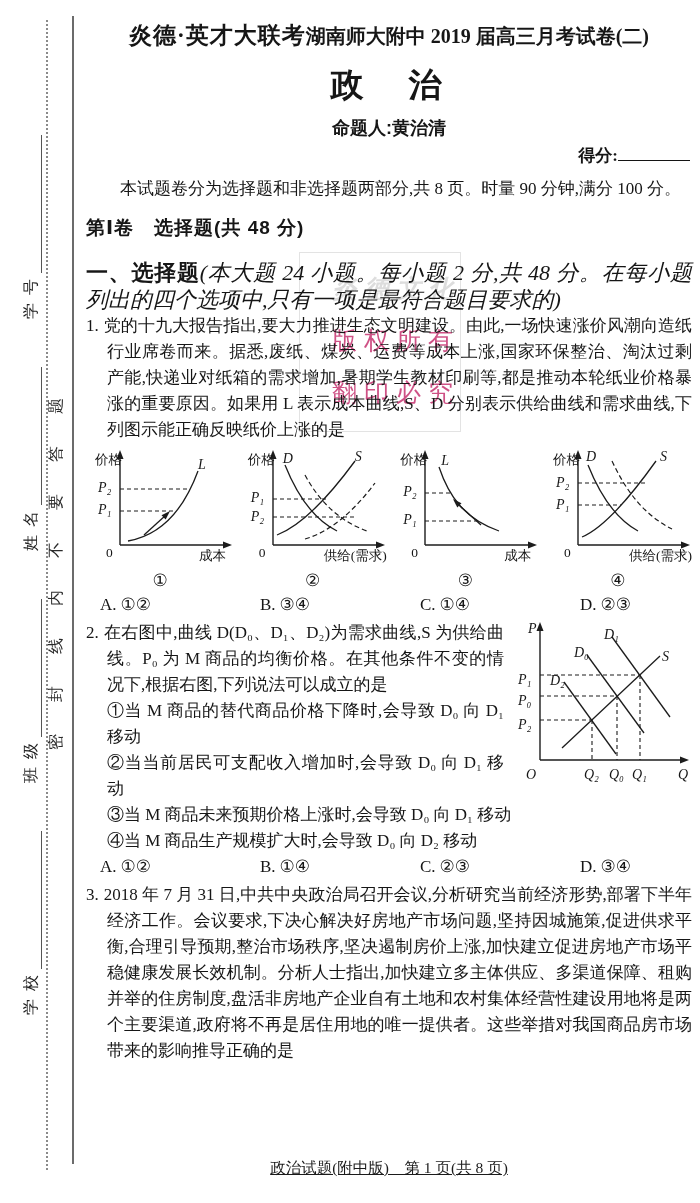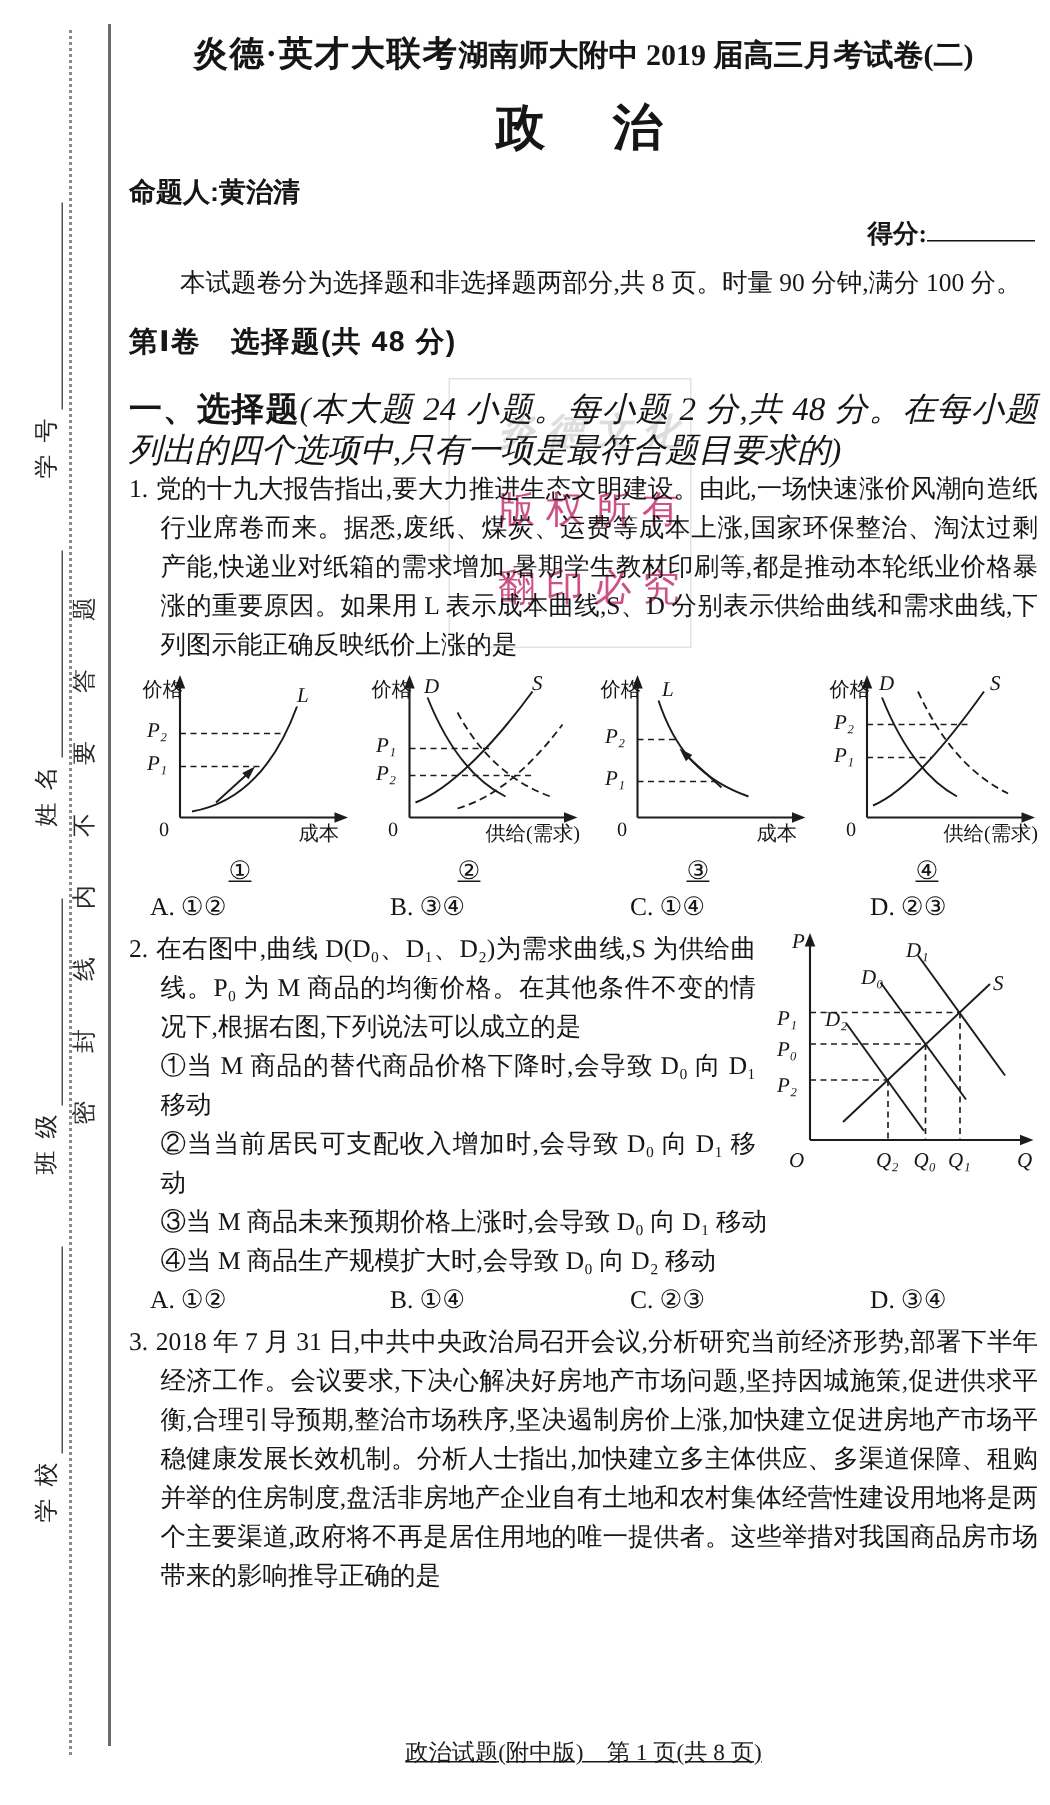--- a/index.html
+++ b/index.html
@@ -32,40 +32,40 @@
     padding-top:10px;box-sizing:border-box;
   }
   .watermark div{font-size:25px;letter-spacing:7px;line-height:52px;color:#be185d;opacity:.75;white-space:nowrap;}
   .watermark .wm-brand{font-style:italic;font-weight:bold;color:#d2d2d2;}
   
   .content{position:absolute;left:86px;top:20px;width:606px;z-index:1;}
   .hdr{text-align:center;font-size:20px;font-weight:bold;white-space:nowrap;}
   .hdr .brand{font-size:23px;letter-spacing:1px;}
   .exam-title{margin-top:12px;text-align:center;font-size:33px;font-weight:bold;
     font-family:"Liberation Sans","DejaVu Sans",sans-serif;letter-spacing:6px;}
-  .setter{margin-top:8px;text-align:left;font-size:18px;font-weight:bold;
+  .setter{margin-top:8px;text-align:center;font-size:18px;font-weight:bold;
     font-family:"Liberation Sans","DejaVu Sans",sans-serif;}
   .score{margin-top:4px;text-align:right;font-size:17px;font-weight:bold;padding-right:2px;}
   .score-blank{display:inline-block;width:72px;height:6px;border-bottom:1.7px solid #141414;}
   .intro{margin-top:9px;font-size:17px;line-height:26px;text-align:justify;text-indent:2em;}
   .sec1{margin-top:13px;font-size:19px;font-weight:bold;
     font-family:"Liberation Sans","DejaVu Sans",sans-serif;letter-spacing:1px;}
   .instr{margin-top:18px;font-size:22px;line-height:27px;text-align:justify;}
   .instr .lead{font-weight:bold;font-family:"Liberation Sans","DejaVu Sans",sans-serif;}
   .instr .desc{font-style:italic;}
   .q{font-size:17px;line-height:26px;text-align:justify;padding-left:21px;text-indent:-21px;}
   .qnum{margin-right:5px;}
   .sub-item{display:block;text-indent:0;}
   .opt-row{display:flex;font-size:17px;line-height:24px;margin-top:1px;padding-left:14px;}
   .opt{width:160px;display:flex;}
   .opt:last-child{width:auto;}
   .opt .ol{margin-right:4px;}
   
   .figrow{display:flex;justify-content:space-between;margin:6px 0 2px 0;}
-  .fig{width:148px;text-decoration:underline;}
+  .fig{width:148px;}
   .fig-plot{position:relative;width:148px;height:118px;}
   .fig-plot svg{position:absolute;left:0;top:0;}
   .fig-cap{text-align:center;font-size:17px;margin-top:3px;}
   .fl{position:absolute;white-space:nowrap;}
   .lat{font-style:italic;font-size:14px;font-family:"Liberation Serif","DejaVu Serif",serif;}
   .cjk{font-size:13.5px;}
   .ylab{width:15px;line-height:15px;text-align:center;word-break:break-all;font-size:13.5px;}
   
   .q2-graph{float:right;width:180px;height:164px;position:relative;margin:0 0 4px 8px;text-indent:0;}
   .q2-graph svg{position:absolute;left:0;top:0;}

